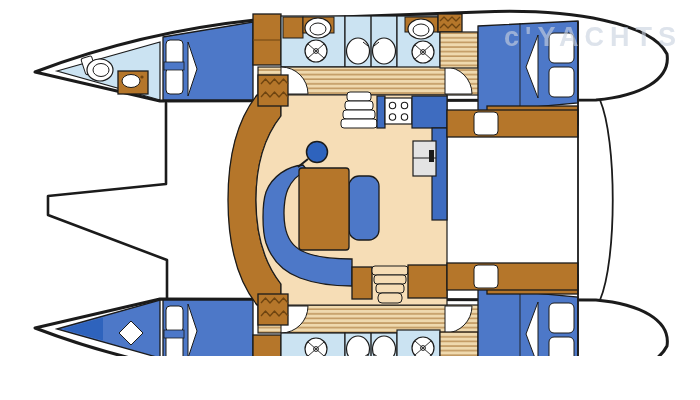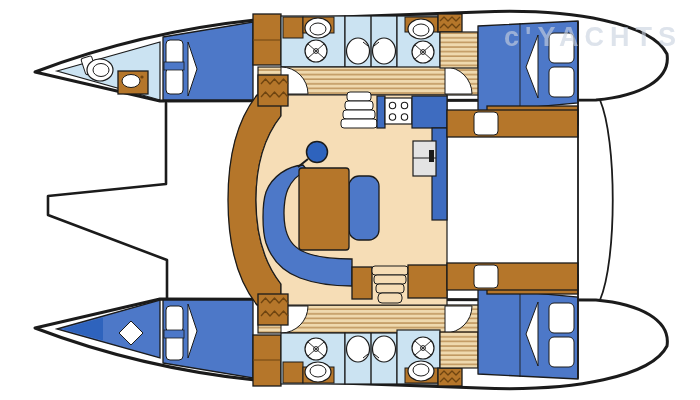--- a/index.html
+++ b/index.html
@@ -1,16 +1,16 @@
 <!DOCTYPE html>
 <html style="--outline: #1b1b1b; --wood: #b5762a; --woodDark: #6e4410; --plankBg: #efd9ae; --plankLine: #aa7a3c; --cream: #f6ddb6; --bed: #4d78c8; --counter: #3e6cc0; --accent: #2e63bd; --bath: #cbe3f2; --fixture: #ffffff; --fridge: #e3e3e3; --watermarkColor: #c9d2e0;"><head>
 <meta charset="utf-8">
 <style>
   html,body{margin:0;padding:0;background:#ffffff;}
-  .stage{position:relative;width:700px;height:400px;background:#ffffff;overflow:hidden;
+  .stage{position:relative;width:700px;height:356px;background:#ffffff;overflow:hidden;
          font-family:"Liberation Sans", sans-serif;}
   svg{display:block;}
   .hull{fill:#ffffff;stroke:var(--outline);stroke-width:3;stroke-linejoin:round;}
   .ln{fill:none;stroke:var(--outline);stroke-width:2.6;stroke-linecap:round;stroke-linejoin:round;}
   .ln2{fill:none;stroke:var(--outline);stroke-width:1.8;stroke-linecap:round;}
   .wood{fill:var(--wood);stroke:var(--outline);stroke-width:1.3;}
   .cream{fill:var(--cream);stroke:var(--outline);stroke-width:1.2;}
   .bed{fill:var(--bed);stroke:var(--outline);stroke-width:1.3;}
   .counter{fill:var(--counter);stroke:var(--outline);stroke-width:1.2;}
   .bath{fill:var(--bath);stroke:var(--outline);stroke-width:1.2;}

